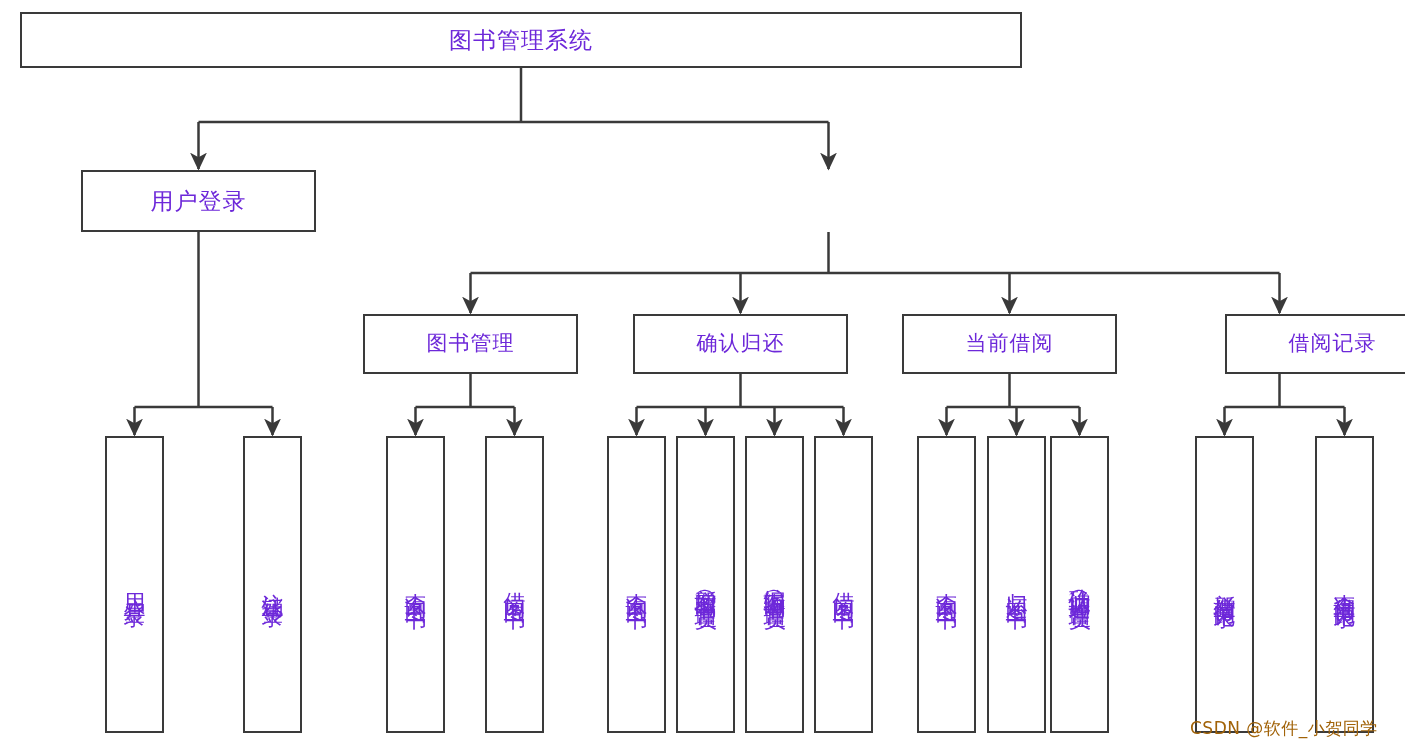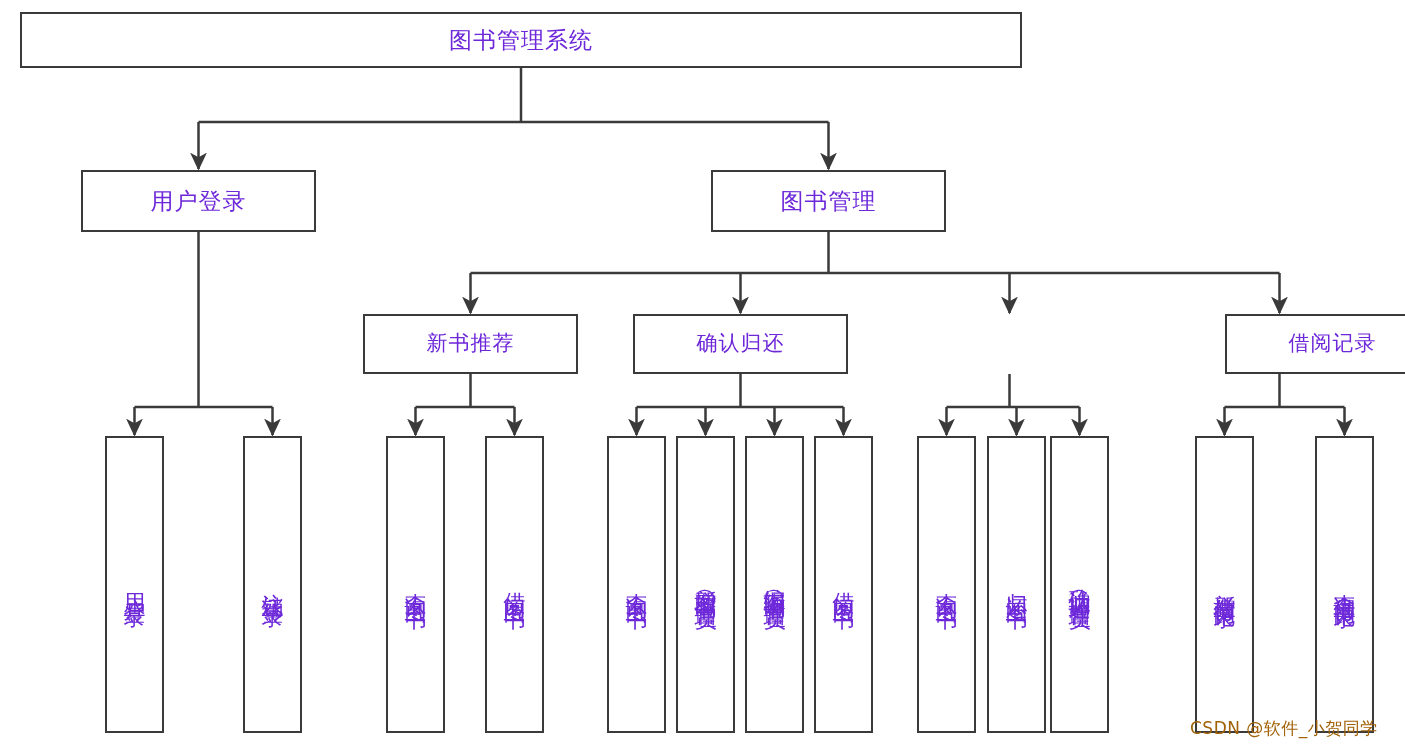--- a/index.html
+++ b/index.html
@@ -110,29 +110,29 @@
       </g>
   </svg>
 
   <div class="node h" id="n-root" style="left: 20px; top: 12px; width: 1002px; height: 56px;">
     <span class="label">图书管理系统</span>
   </div>
 
   <div class="node h" id="n-l2-0" style="left: 81px; top: 170px; width: 235px; height: 62px;">
     <span class="label">用户登录</span>
   </div>
-  <div class="node h" id="n-l2-1" style="left: 711px; top: 170px; width: 235px; height: 62px;">
-    <span class="label">图书管理</span>
-  </div>
 
   <div class="node h2" id="n-l3-0" style="left: 363px; top: 314px; width: 215px; height: 60px;">
-    <span class="label">新书推荐</span>
+    <span class="label">图书管理</span>
   </div>
   <div class="node h2" id="n-l3-1" style="left: 633px; top: 314px; width: 215px; height: 60px;">
     <span class="label">确认归还</span>
+  </div>
+  <div class="node h2" id="n-l3-2" style="left: 902px; top: 314px; width: 215px; height: 60px;">
+    <span class="label">当前借阅</span>
   </div>
   <div class="node h2" id="n-l3-3" style="left: 1225px; top: 314px; width: 215px; height: 60px;">
     <span class="label">借阅记录</span>
   </div>
 
   <div class="node v" id="n-lf-0" style="left: 105px; top: 436px; width: 59px; height: 297px;">
     <span class="label">用户登录</span>
   </div>
   <div class="node v" id="n-lf-1" style="left: 243px; top: 436px; width: 59px; height: 297px;">
     <span class="label">注销登录</span>

